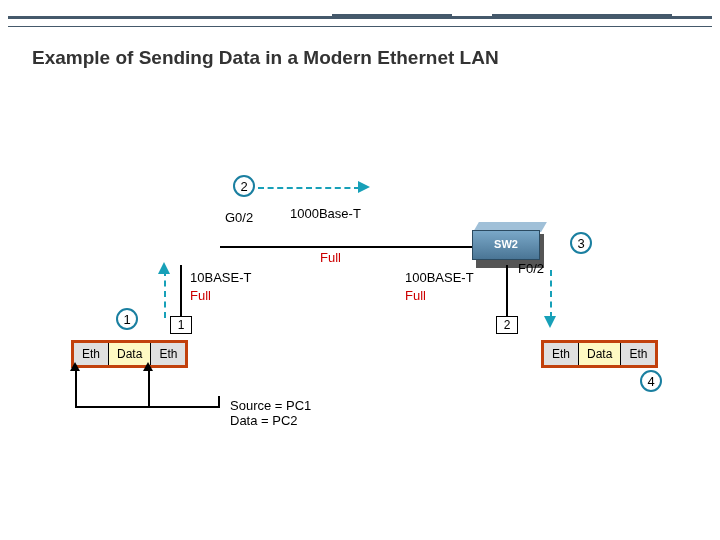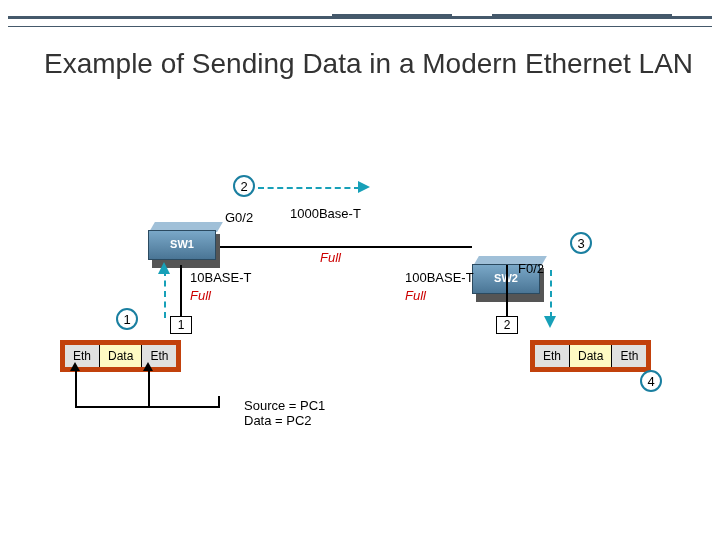--- a/index.html
+++ b/index.html
@@ -52,25 +52,24 @@
     width: 180px;
     height: 3px;
     background: #fff;
     border-top: 2px solid #45596b;
     border-bottom: 2px solid #45596b;
   }
   .title {
     position: absolute;
     top: 46px;
     left: 32px;
-    font-size: 28px;
+    font-size: 19px;
     color: #333;
-    font-weight: 400;
+    font-weight: 700;
     line-height: 1.25;
-    margin-left: 12px;
   }
   .diagram {
     position: absolute;
     top: 170px;
     left: 40px;
     width: 640px;
     height: 300px;
   }
   .abs { position: absolute; }
   .circle {
@@ -120,21 +119,22 @@
     position: absolute;
     color: #fff;
     font-size: 11px;
     font-weight: bold;
     top: 8px;
     width: 68px;
     text-align: center;
   }
   .pc-box {
     display: flex;
-    border: 5px solid #c2410c;
+    border: 3px solid #c2410c;
+    margin-left: 11px;
   }
   .pc-cell {
     padding: 4px 8px;
     font-size: 12px;
     border-right: 1px solid #000;
     background: #fef9c3;
   }
   .pc-cell:last-child { border-right: none; }
   .pc-cell.eth { background: #e0e0e0; }
   .linkline {
@@ -144,21 +144,21 @@
   }
   .vlinkline {
     position: absolute;
     background: #000;
     width: 2px;
   }
   .small-label {
     font-family: Arial, sans-serif;
     font-size: 13px;
   }
-  .red { color: #c00; font-style: italic; }
+  .red { color: #c00; }
   .pc-num {
     width: 22px;
     height: 18px;
     border: 1px solid #000;
     background: #fff;
     display: flex;
     align-items: center;
     justify-content: center;
     font-size: 12px;
   }
@@ -208,26 +208,20 @@
   <div class="topbar-line"></div>
   <div class="topbar-line-thin"></div>
   <div class="topbar-block" style="right:260px"></div>
   <div class="topbar-block2" style="right:40px"></div>
 </div>
 
 <h1 class="title">Example of Sending Data in a Modern Ethernet LAN</h1>
 
 <div class="diagram">
 
-  <div class="switch abs" style="left:108px; top:60px">
-    <div class="switch-shadow"></div>
-    <div class="switch-top"></div>
-    <div class="switch-body"></div>
-    <div class="switch-label">SW1</div>
-  </div>
   <div class="switch abs" style="left:432px; top:60px">
     <div class="switch-shadow"></div>
     <div class="switch-top"></div>
     <div class="switch-body"></div>
     <div class="switch-label">SW2</div>
   </div>
 
   <div class="linkline" style="left:180px; top:76px; width:252px"></div>
   <div class="abs small-label" style="left:185px; top:40px">G0/2</div>
   <div class="abs small-label" style="left:250px; top:36px">1000Base-T</div>
@@ -283,18 +277,18 @@
       <span>4</span>
     </div>
 
   <div class="abs" style="left:35px; top:196px; width:2px; height:40px; background:#000"></div>
   <div class="blk-arrow-up" style="left:30px; top:192px"></div>
   <div class="abs" style="left:108px; top:196px; width:2px; height:40px; background:#000"></div>
   <div class="blk-arrow-up" style="left:103px; top:192px"></div>
   <div class="abs" style="left:35px; top:236px; width:145px; height:2px; background:#000"></div>
   <div class="abs" style="left:178px; top:226px; width:2px; height:12px; background:#000"></div>
 
-  <div class="abs" style="left:204px; top:228px">
+  <div class="abs" style="left:190px; top:228px">
     <div class="small-label">Source = PC1</div>
     <div class="small-label">Data = PC2</div>
   </div>
 
 </div>
 
 </body></html>

